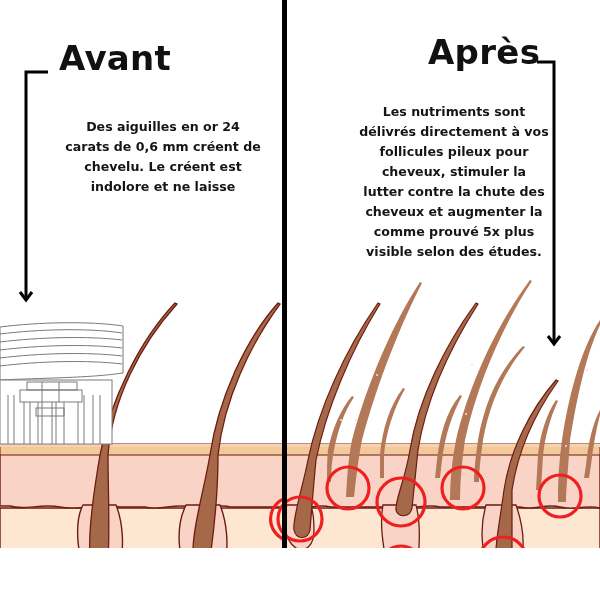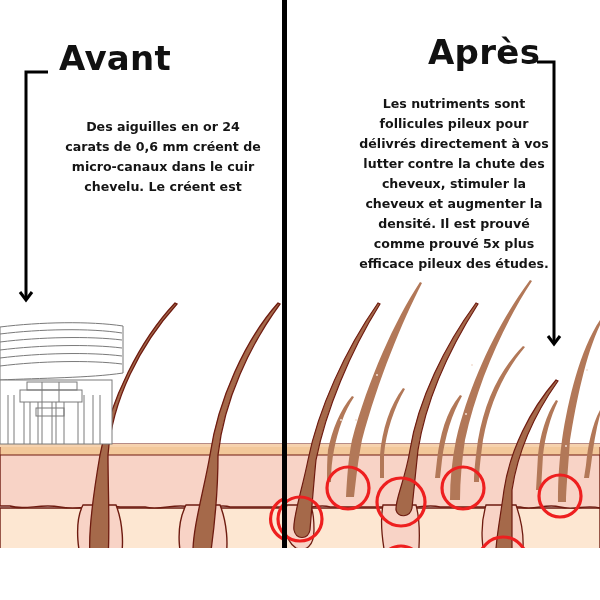--- a/index.html
+++ b/index.html
@@ -23,21 +23,21 @@
   #apres-title { left: 428px; top: 24px; margin-top: 8px; }
   .desc {
     position: absolute;
     font-weight: bold;
     font-size: 12.6px;
     line-height: 20px;
     text-align: center;
     color: #151515;
   }
   #avant-desc { left: 60px; top: 117px; width: 206px; }
-  #apres-desc { left: 345px; top: 94px; width: 218px; }
+  #apres-desc { left: 345px; top: 102px; width: 218px; }
   .desc .ln { display: block; white-space: nowrap; }
   svg { position: absolute; left: 0; top: 0; }
 </style>
 </head>
 <body>
 
 <div id="stage">
 
   <svg width="600" height="600" viewBox="0 0 600 600">
 
@@ -163,28 +163,27 @@
 
     <rect x="282" y="0" width="5" height="600" fill="#000000"></rect>
   </svg>
 
   <div id="avant-title" class="heading">Avant</div>
   <div id="apres-title" class="heading">Après</div>
 
   <div id="avant-desc" class="desc">
     <span class="ln">Des aiguilles en or 24</span>
     <span class="ln">carats de 0,6 mm créent de</span>
-    <span class="ln">micro-canaux dans le cuir</span>
     <span class="ln">chevelu. Le créent est</span>
+    <span class="ln">indolore et ne laisse</span>
   </div>
 
   <div id="apres-desc" class="desc">
     <span class="ln">Les nutriments sont</span>
+    <span class="ln">délivrés directement à vos</span>
     <span class="ln">follicules pileux pour</span>
-    <span class="ln">délivrés directement à vos</span>
+    <span class="ln">cheveux, stimuler la</span>
     <span class="ln">lutter contre la chute des</span>
-    <span class="ln">cheveux, stimuler la</span>
     <span class="ln">cheveux et augmenter la</span>
-    <span class="ln">densité. Il est prouvé</span>
     <span class="ln">comme prouvé 5x plus</span>
-    <span class="ln">efficace pileux des études.</span>
+    <span class="ln">visible selon des études.</span>
   </div>
 </div>
 
 </body></html>

